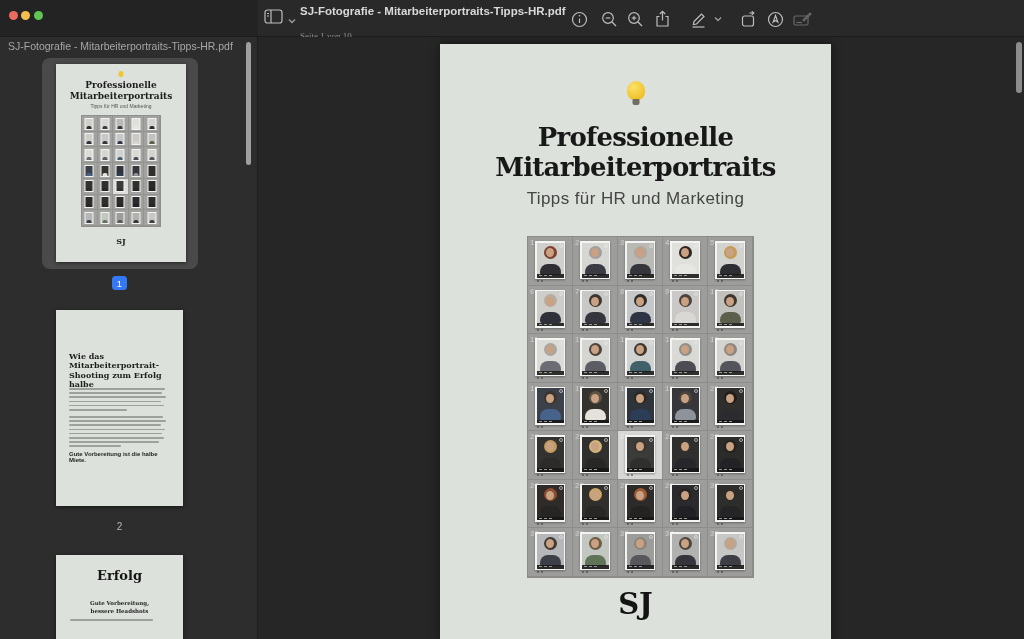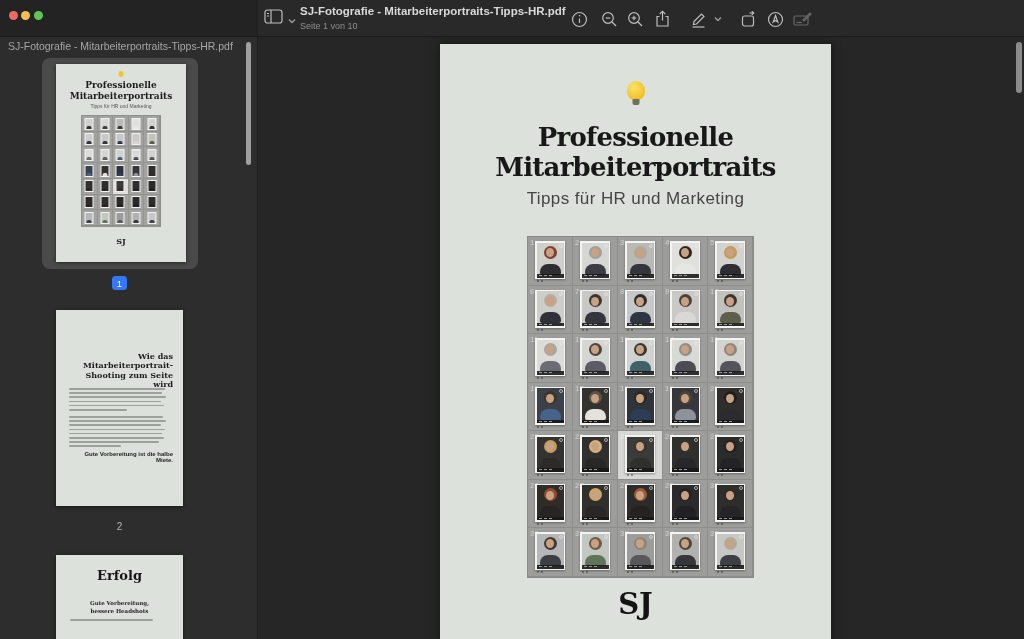--- a/index.html
+++ b/index.html
@@ -13,21 +13,21 @@
                    border-bottom:1px solid #1b1b1b; }
   .titlebar-right { position:relative; flex:1; height:37px; background:#292929;
                     border-bottom:1px solid #1b1b1b; }
   .tl { position:absolute; top:11px; width:9px; height:9px; border-radius:50%; }
   .tl.c { left:9px; } .tl.m { left:21px; } .tl.z { left:34px; }
 
   .view-menu { position:absolute; left:6px; top:9px; display:flex; align-items:center; gap:5px;
                color:#b9b9b9; }
   .title-block { position:absolute; left:42px; top:5px; width:260px; }
   .doc-title { font-size:11.5px; font-weight:bold; color:#d9d9d9; white-space:nowrap; }
-  .doc-status { font-size:9px; color:#8f8f8f; margin-top:4px; }
+  .doc-status { font-size:9px; color:#8f8f8f; margin-top:14px;font-family:Liberation Serif, serif; }
 
   .tb-btn { position:absolute; top:9px; width:20px; height:20px; display:flex;
             align-items:center; justify-content:center; color:#bdbdbd; }
   .tb-btn.dim { opacity:.42; }
   .tb-btn svg { display:block; }
 
   .search { position:absolute; left:570px; top:7px; width:186px; height:23px;
             background:#323232; border:1px solid #484848; border-radius:6px;
             display:flex; align-items:center; padding:0 6px; gap:4px; color:#8d8d8d; }
   .search input { flex:1; background:transparent; border:none; outline:none;
@@ -40,21 +40,21 @@
              border-right:1px solid #1e1e1e; overflow:hidden; }
   .sb-filename { position:absolute; left:8px; top:3px; width:238px; font-size:10.5px;
                  color:#a6a6a6; white-space:nowrap; overflow:hidden; }
   .sb-scroll { position:absolute; left:246px; top:5px; width:5px; height:123px;
                background:#9f9f9f; border-radius:3px; }
 
   .thumb-sel-box { position:absolute; left:42px; top:21px; width:156px; height:211px;
                    background:#4a4a4a; border-radius:8px; }
   .thumb-page { position:absolute; background:var(--page-bg); box-shadow:0 1px 4px rgba(0,0,0,.5); }
   .tp1 { left:56px; top:27px; width:130px; height:198px; }
-  .tp2 { left:56px; top:273px; width:127px; height:196px;text-align:right; }
+  .tp2 { left:56px; top:273px; width:127px; height:196px; }
   .tp3 { left:56px; top:518px; width:127px; height:120px; }
   .page-badge { position:absolute; left:112px; top:239px; min-width:15px; height:14px;
                 background:var(--accent); border-radius:3.5px; color:#fff; font-size:9.5px;
                 display:flex; align-items:center; justify-content:center; padding:0 3px; }
   .page-num { position:absolute; left:56px; top:484px; width:127px; text-align:center;
               font-size:10px; color:#b5b5b5; }
 
   
   .mini-bulb { position:absolute; left:50%; top:7px; transform:translateX(-50%);
                width:5px; height:6px; border-radius:50% 50% 40% 40%; background:#eec62f; }
@@ -509,21 +509,21 @@
             </div>
           </div>
         <div class="mini-logo">SJ</div>
       </div>
       <div class="page-badge">1</div>
 
       <div class="thumb-page tp2">
         <div class="t2-head">
           <div>Wie das</div>
           <div>Mitarbeiterportrait-</div>
-          <div>Shooting zum Seite wird</div>
+          <div>Shooting zum Erfolg halbe</div>
         </div>
         <div class="skeleton sk1">
             <i style="width: 96%;"></i>
             <i style="width: 93%;"></i>
             <i style="width: 97%;"></i>
             <i style="width: 92%;"></i>
             <i style="width: 95%;"></i>
             <i style="width: 58%;"></i>
           </div>
         <div class="skeleton sk2">

